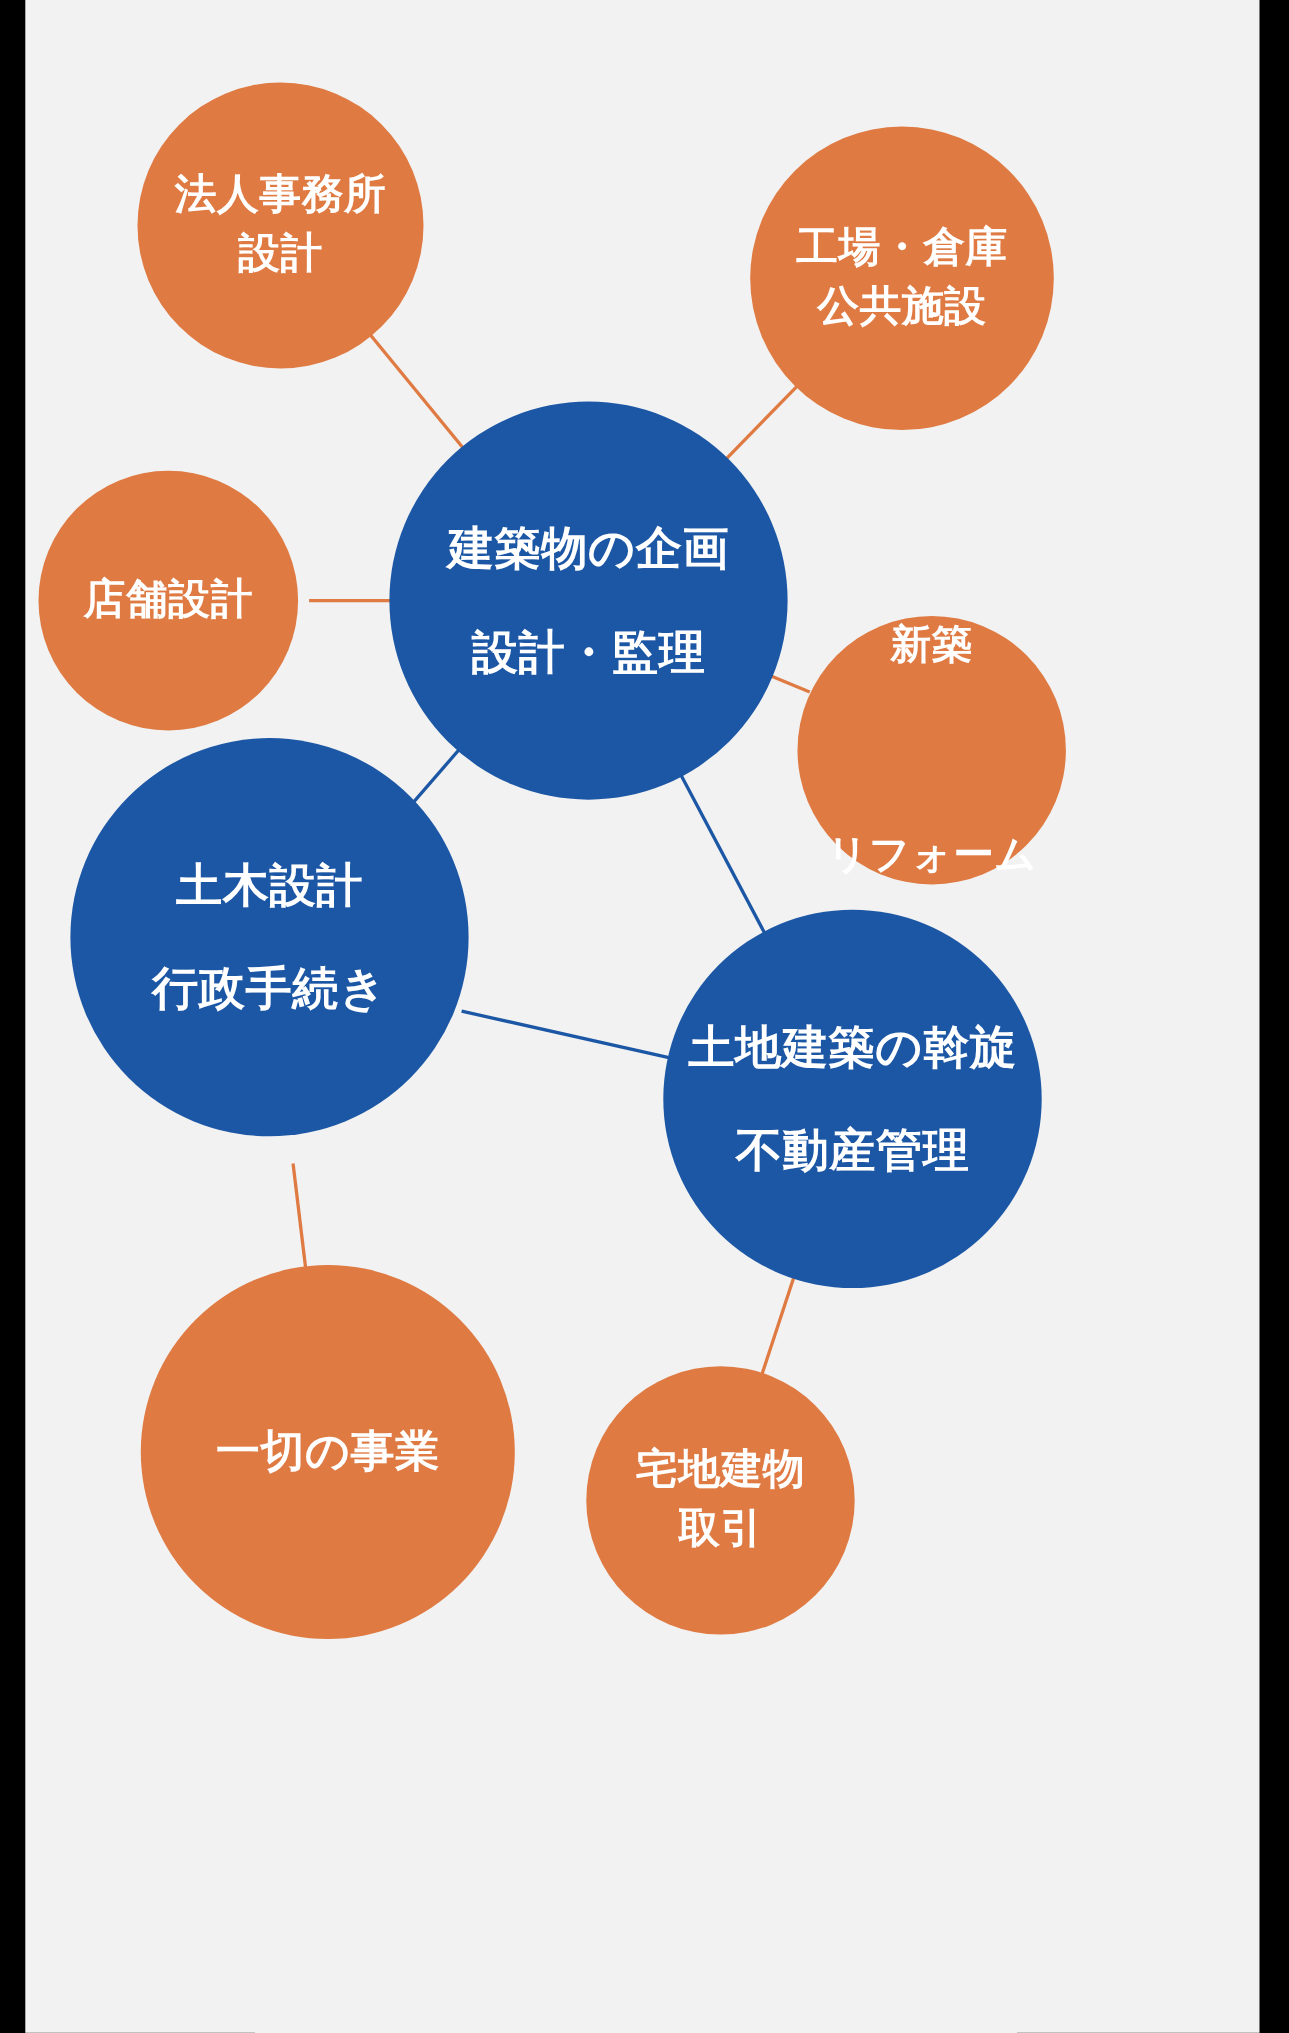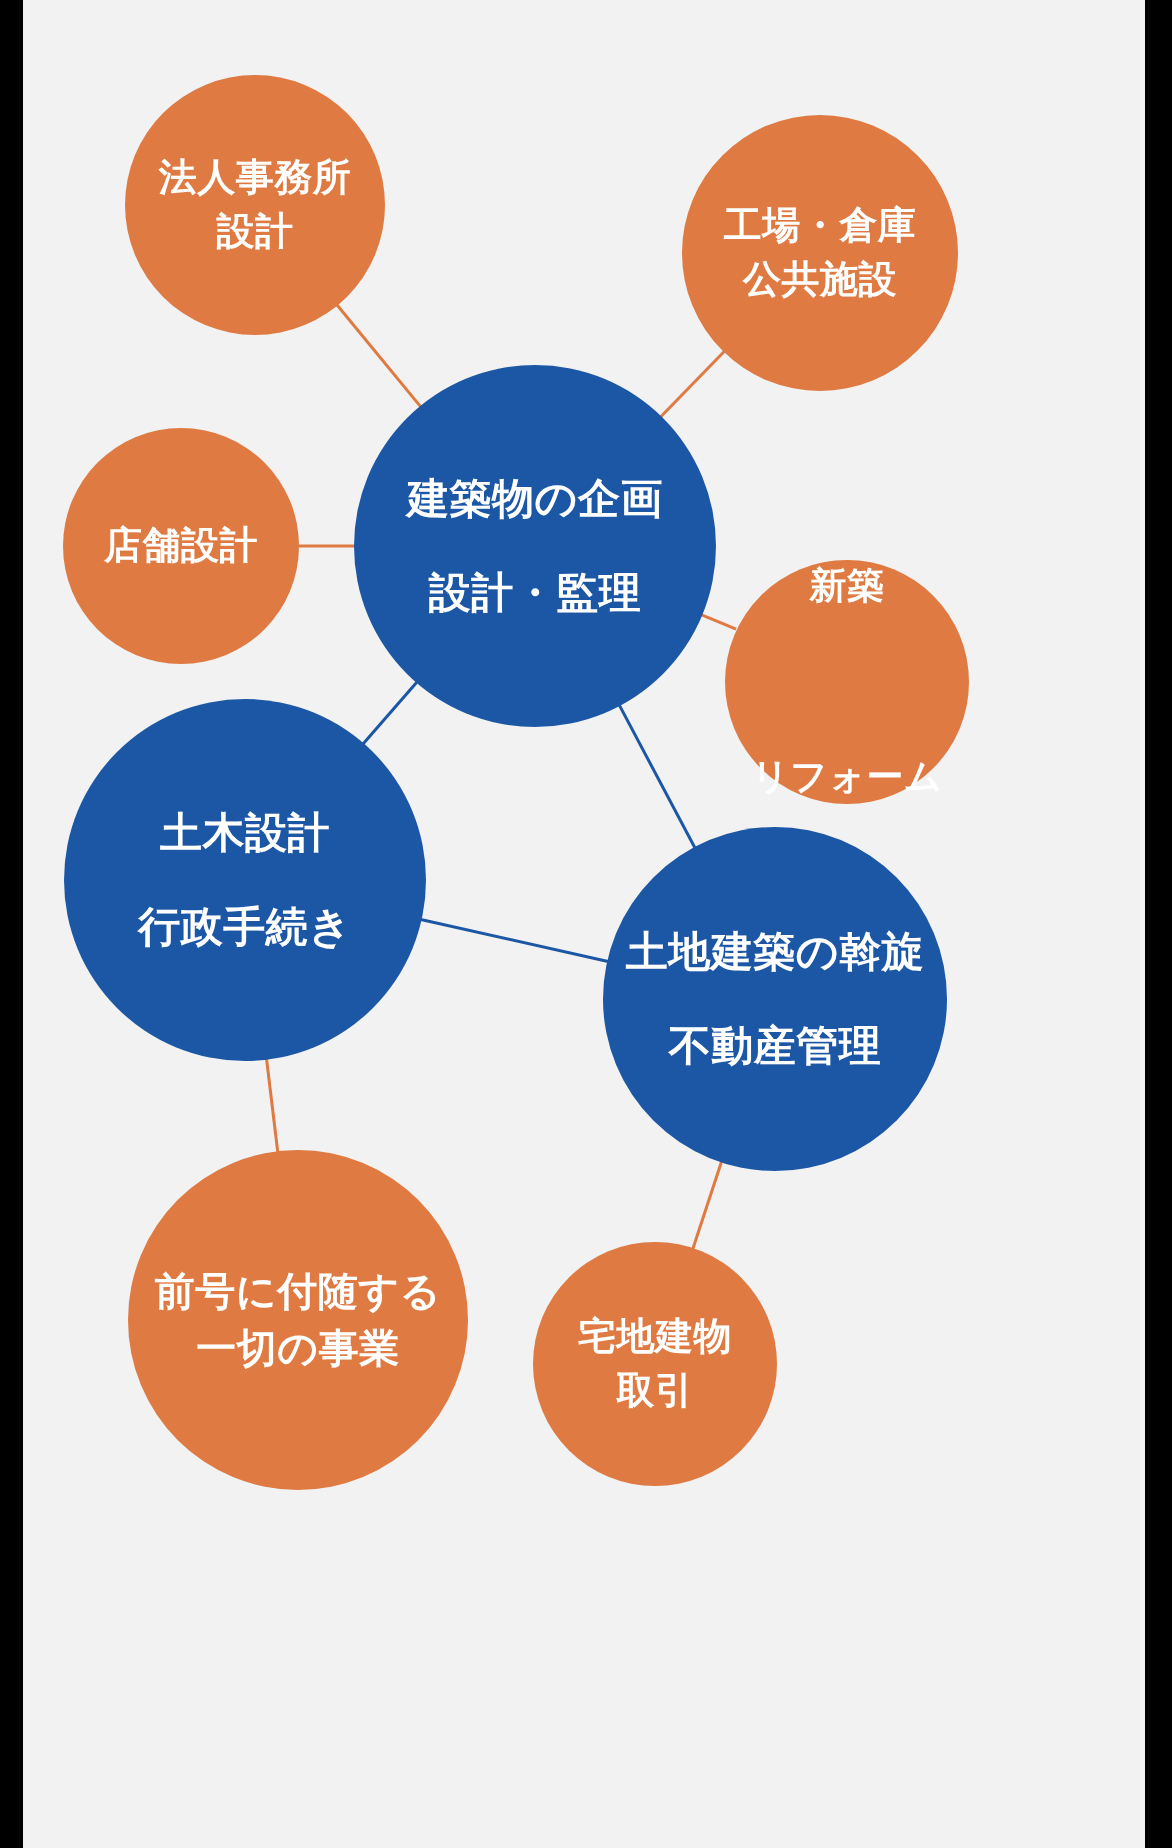--- a/index.html
+++ b/index.html
@@ -75,41 +75,40 @@
       </svg>
     <div id="nodes">
         <div class="node n-orange" style="left: 102px; top: 75px; width: 260px; height: 260px; font-size: 38px;">
           <span class="line">法人事務所</span>
           <span class="line">設計</span>
         </div>
         <div class="node n-orange" style="left: 659px; top: 115px; width: 276px; height: 276px; font-size: 38px; justify-content: center;">
           <span class="line">工場・倉庫</span>
           <span class="line">公共施設</span>
         </div>
-        <div class="node n-orange" style="left: 40px; top: 428px; width: 236px; height: 236px; font-size: 38px;">
+        <div class="node n-orange" style="left: 12px; top: 428px; width: 236px; height: 236px; font-size: 38px;">
           <span class="line">店舗設計</span>
         </div>
         <div class="node n-blue" style="left: 331px; top: 365px; width: 362px; height: 362px; font-size: 42px;">
           <span class="line">建築物の企画</span>
           <span class="line">設計・監理</span>
         </div>
         <div class="node n-orange" style="left: 702px; top: 560px; width: 244px; height: 244px; font-size: 37px; justify-content: space-between;">
           <span class="line">新築</span>
           <span class="line">リフォーム</span>
         </div>
-        <div class="node n-blue" style="left: 41px; top: 699px; width: 362px; height: 362px; font-size: 42px;">
+        <div class="node n-blue" style="left: 41px; top: 671px; width: 362px; height: 362px; font-size: 42px;">
           <span class="line">土木設計</span>
           <span class="line">行政手続き</span>
         </div>
         <div class="node n-blue" style="left: 580px; top: 827px; width: 344px; height: 344px; font-size: 42px;">
           <span class="line">土地建築の斡旋</span>
           <span class="line">不動産管理</span>
         </div>
         <div class="node n-orange" style="left: 105px; top: 1150px; width: 340px; height: 340px; font-size: 40px;">
-          <span class="line">前号に付随する</span>
           <span class="line">一切の事業</span>
         </div>
         <div class="node n-orange" style="left: 510px; top: 1242px; width: 244px; height: 244px; font-size: 38px;">
           <span class="line">宅地建物</span>
           <span class="line">取引</span>
         </div>
       </div>
   </div>
 </div>
 

